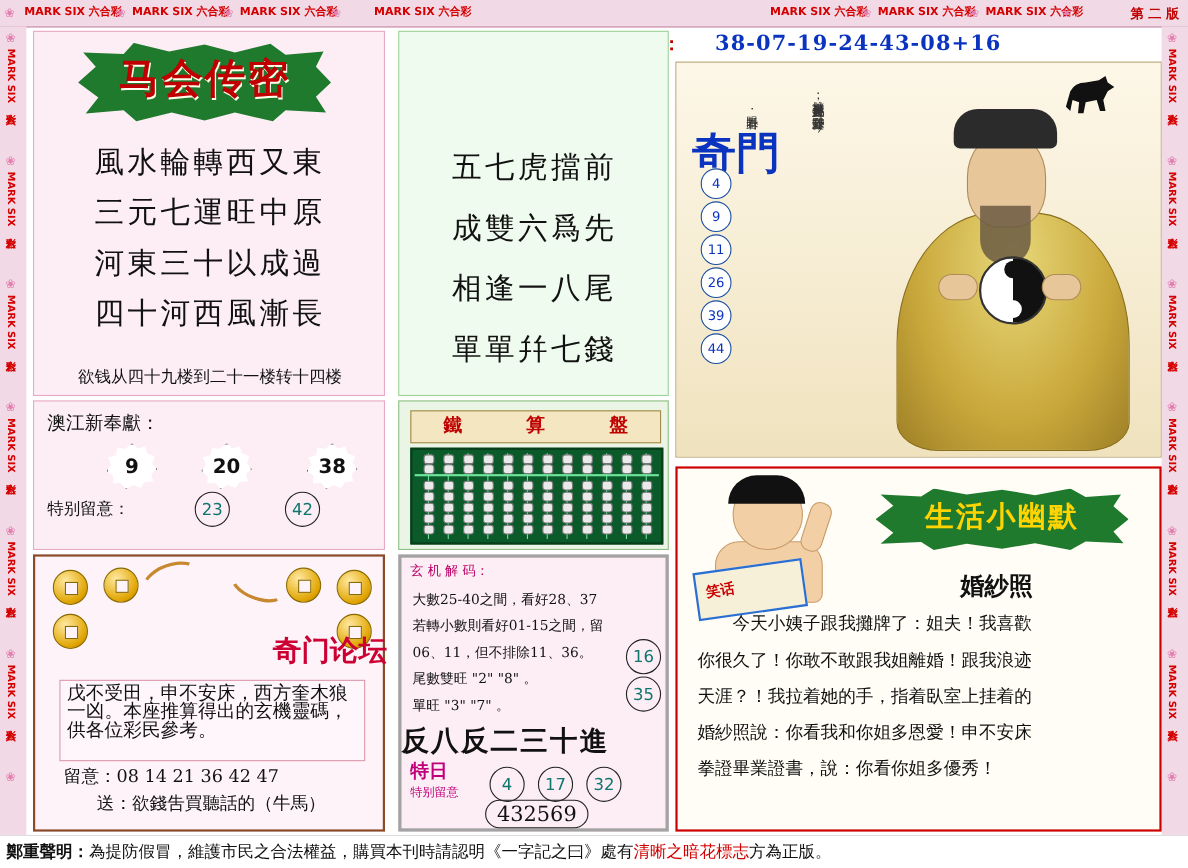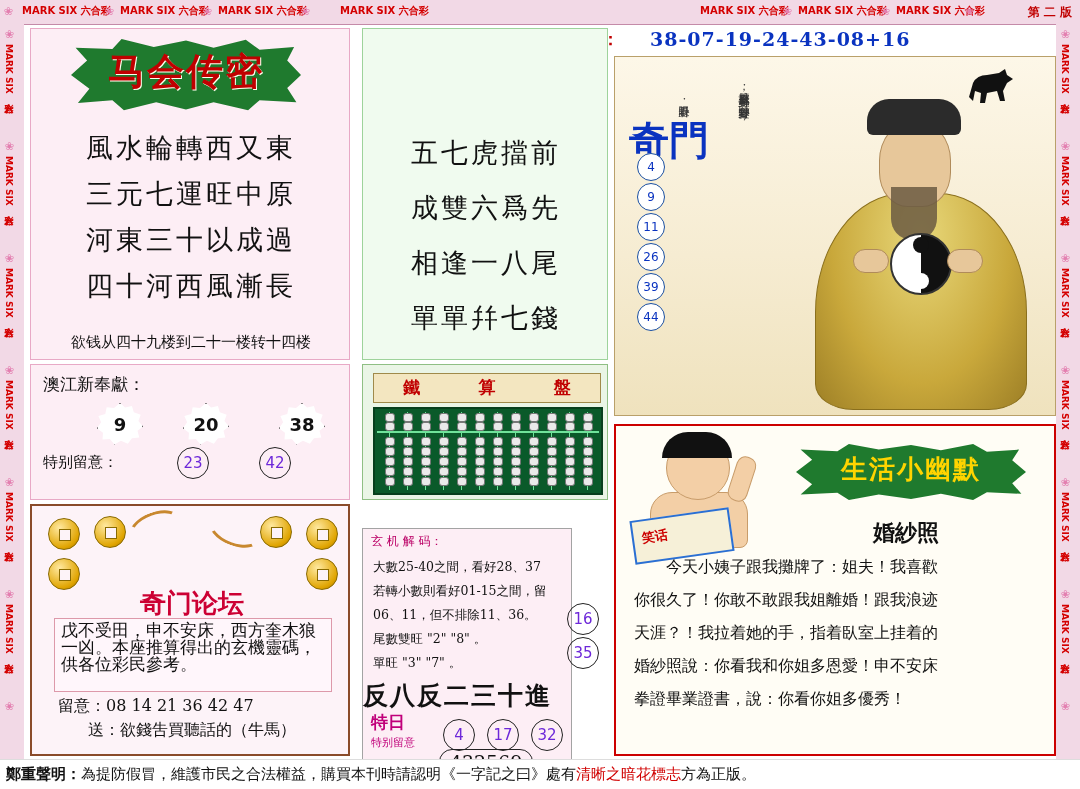--- a/index.html
+++ b/index.html
@@ -40,26 +40,26 @@
     font-family:"DejaVu Serif","Liberation Serif",serif;color:#111;}
 
   
   #p-aojiang{left:30px;top:364px;width:320px;height:136px;background:#fdeef5;border:1px solid #e8a9c6;}
   .aj-title{position:absolute;left:12px;top:8px;font-size:17px;font-family:"DejaVu Serif","Liberation Serif",serif;color:#111;}
   .starnum{position:absolute;width:44px;height:40px;background:#fff;border:1px solid #333;
     clip-path:polygon(50% 0%,61% 11%,76% 7%,80% 22%,95% 28%,90% 43%,100% 56%,88% 66%,92% 82%,76% 84%,67% 97%,52% 90%,38% 99%,28% 86%,12% 87%,13% 71%,0% 60%,9% 46%,3% 31%,18% 26%,21% 10%,37% 12%);
     display:flex;align-items:center;justify-content:center;font-size:18px;font-weight:bold;color:#111;}
   .aj-note{position:absolute;left:12px;top:88px;font-size:15px;font-family:"DejaVu Serif","Liberation Serif",serif;color:#111;}
   .circnum{position:absolute;width:30px;height:30px;border:1px solid #222;border-radius:50%;
-    display:flex;align-items:center;justify-content:center;font-size:15px;color:#6d28d9;background:transparent;}
+    display:flex;align-items:center;justify-content:center;font-size:15px;color:#0f766e;background:transparent;}
 
   
   #p-qimen{left:30px;top:504px;width:320px;height:252px;background:#fdf3f8;border:2px solid #8a4b2a;}
-  .qm-title{position:absolute;left:0;top:68px;width:320px;text-align:center;font-size:26px;font-weight:bold;
-    font-family:"DejaVu Serif","Liberation Serif",serif;color:#cc0033;margin-top:12px;}
+  .qm-title{position:absolute;left:0;top:68px;width:320px;text-align:right;font-size:26px;font-weight:bold;
+    font-family:"DejaVu Serif","Liberation Serif",serif;color:#cc0033;}
   .coin{position:absolute;width:30px;height:30px;border-radius:50%;background:radial-gradient(circle at 35% 30%,#ffe9a0,#e0a400 70%,#a06d00);
     border:1px solid #8a6a00;}
   .coin:after{content:"";position:absolute;left:10px;top:10px;width:10px;height:10px;background:#fdf3f8;border:1px solid #8a6a00;}
   .swirl{position:absolute;border:3px solid #c8882f;border-radius:50%;border-color:#c8882f transparent transparent transparent;}
   .qm-box{position:absolute;left:22px;top:112px;width:276px;height:72px;border:1px solid #d9a; background:#fff6fb;}
   .qm-box p{margin:0;padding:3px 6px 0;font-size:17px;line-height:17px;color:#111;font-family:"DejaVu Serif","Liberation Serif",serif;}
   .qm-note{position:absolute;left:26px;top:190px;font-size:16px;color:#111;font-family:"DejaVu Serif","Liberation Serif",serif;}
   .qm-send{position:absolute;left:0;top:214px;width:320px;text-align:center;font-size:16px;color:#111;
     font-family:"DejaVu Serif","Liberation Serif",serif;}
 
@@ -74,21 +74,21 @@
   #p-abacus{left:362px;top:364px;width:246px;height:136px;background:#eaf5e6;border:1px solid #8fbf84;}
   .ab-head{position:absolute;left:10px;top:8px;width:226px;height:28px;background:#f3e6c0;border:1px solid #a08a4a;display:flex;}
   .ab-head span{flex:1;text-align:center;font-size:17px;font-weight:bold;color:#c00000;
     font-family:"DejaVu Serif","Liberation Serif",serif;line-height:27px;}
   .ab-body{position:absolute;left:10px;top:42px;width:226px;height:84px;background:#0a5a2a;border:2px solid #073f1d;}
   .ab-rod{position:absolute;top:3px;width:1px;height:78px;background:#6fe39a;}
   .ab-bar{position:absolute;left:2px;width:222px;height:2px;background:#6fe39a;}
   .bead{position:absolute;width:8px;height:7px;background:#eaeaea;border:1px solid #777;border-radius:3px;}
 
   
-  #p-mid3{left:362px;top:504px;width:210px;height:252px;background:#fdeef5;border:1px solid #a3a3a3;margin-top:24px;}
+  #p-mid3{left:362px;top:504px;width:246px;height:252px;background:#fdeef5;border:3px solid #a3a3a3;}
   .m3-title{position:absolute;left:8px;top:4px;font-size:12px;color:#b06;font-family:"DejaVu Serif","Liberation Serif",serif;}
   .m3-lines{position:absolute;left:10px;top:26px;width:190px;}
   .m3-lines div{font-size:12.5px;line-height:24px;color:#111;font-family:"DejaVu Serif","Liberation Serif",serif;}
   .m3-big{position:absolute;left:0;top:150px;width:246px;text-align:left;font-size:25px;font-weight:bold;
     font-family:"DejaVu Serif","Liberation Serif",serif;color:#111;letter-spacing:2px;}
   .m3-label{position:absolute;left:8px;top:182px;font-size:17px;font-weight:bold;color:#c0007a;
     font-family:"DejaVu Serif","Liberation Serif",serif;}
   .m3-sub{position:absolute;left:8px;top:206px;font-size:11px;color:#c0007a;font-family:"DejaVu Serif","Liberation Serif",serif;}
   .m3-code{position:absolute;left:0;top:222px;width:246px;text-align:center;font-size:19px;color:#111;
     font-family:"DejaVu Serif","Liberation Serif",serif;}

